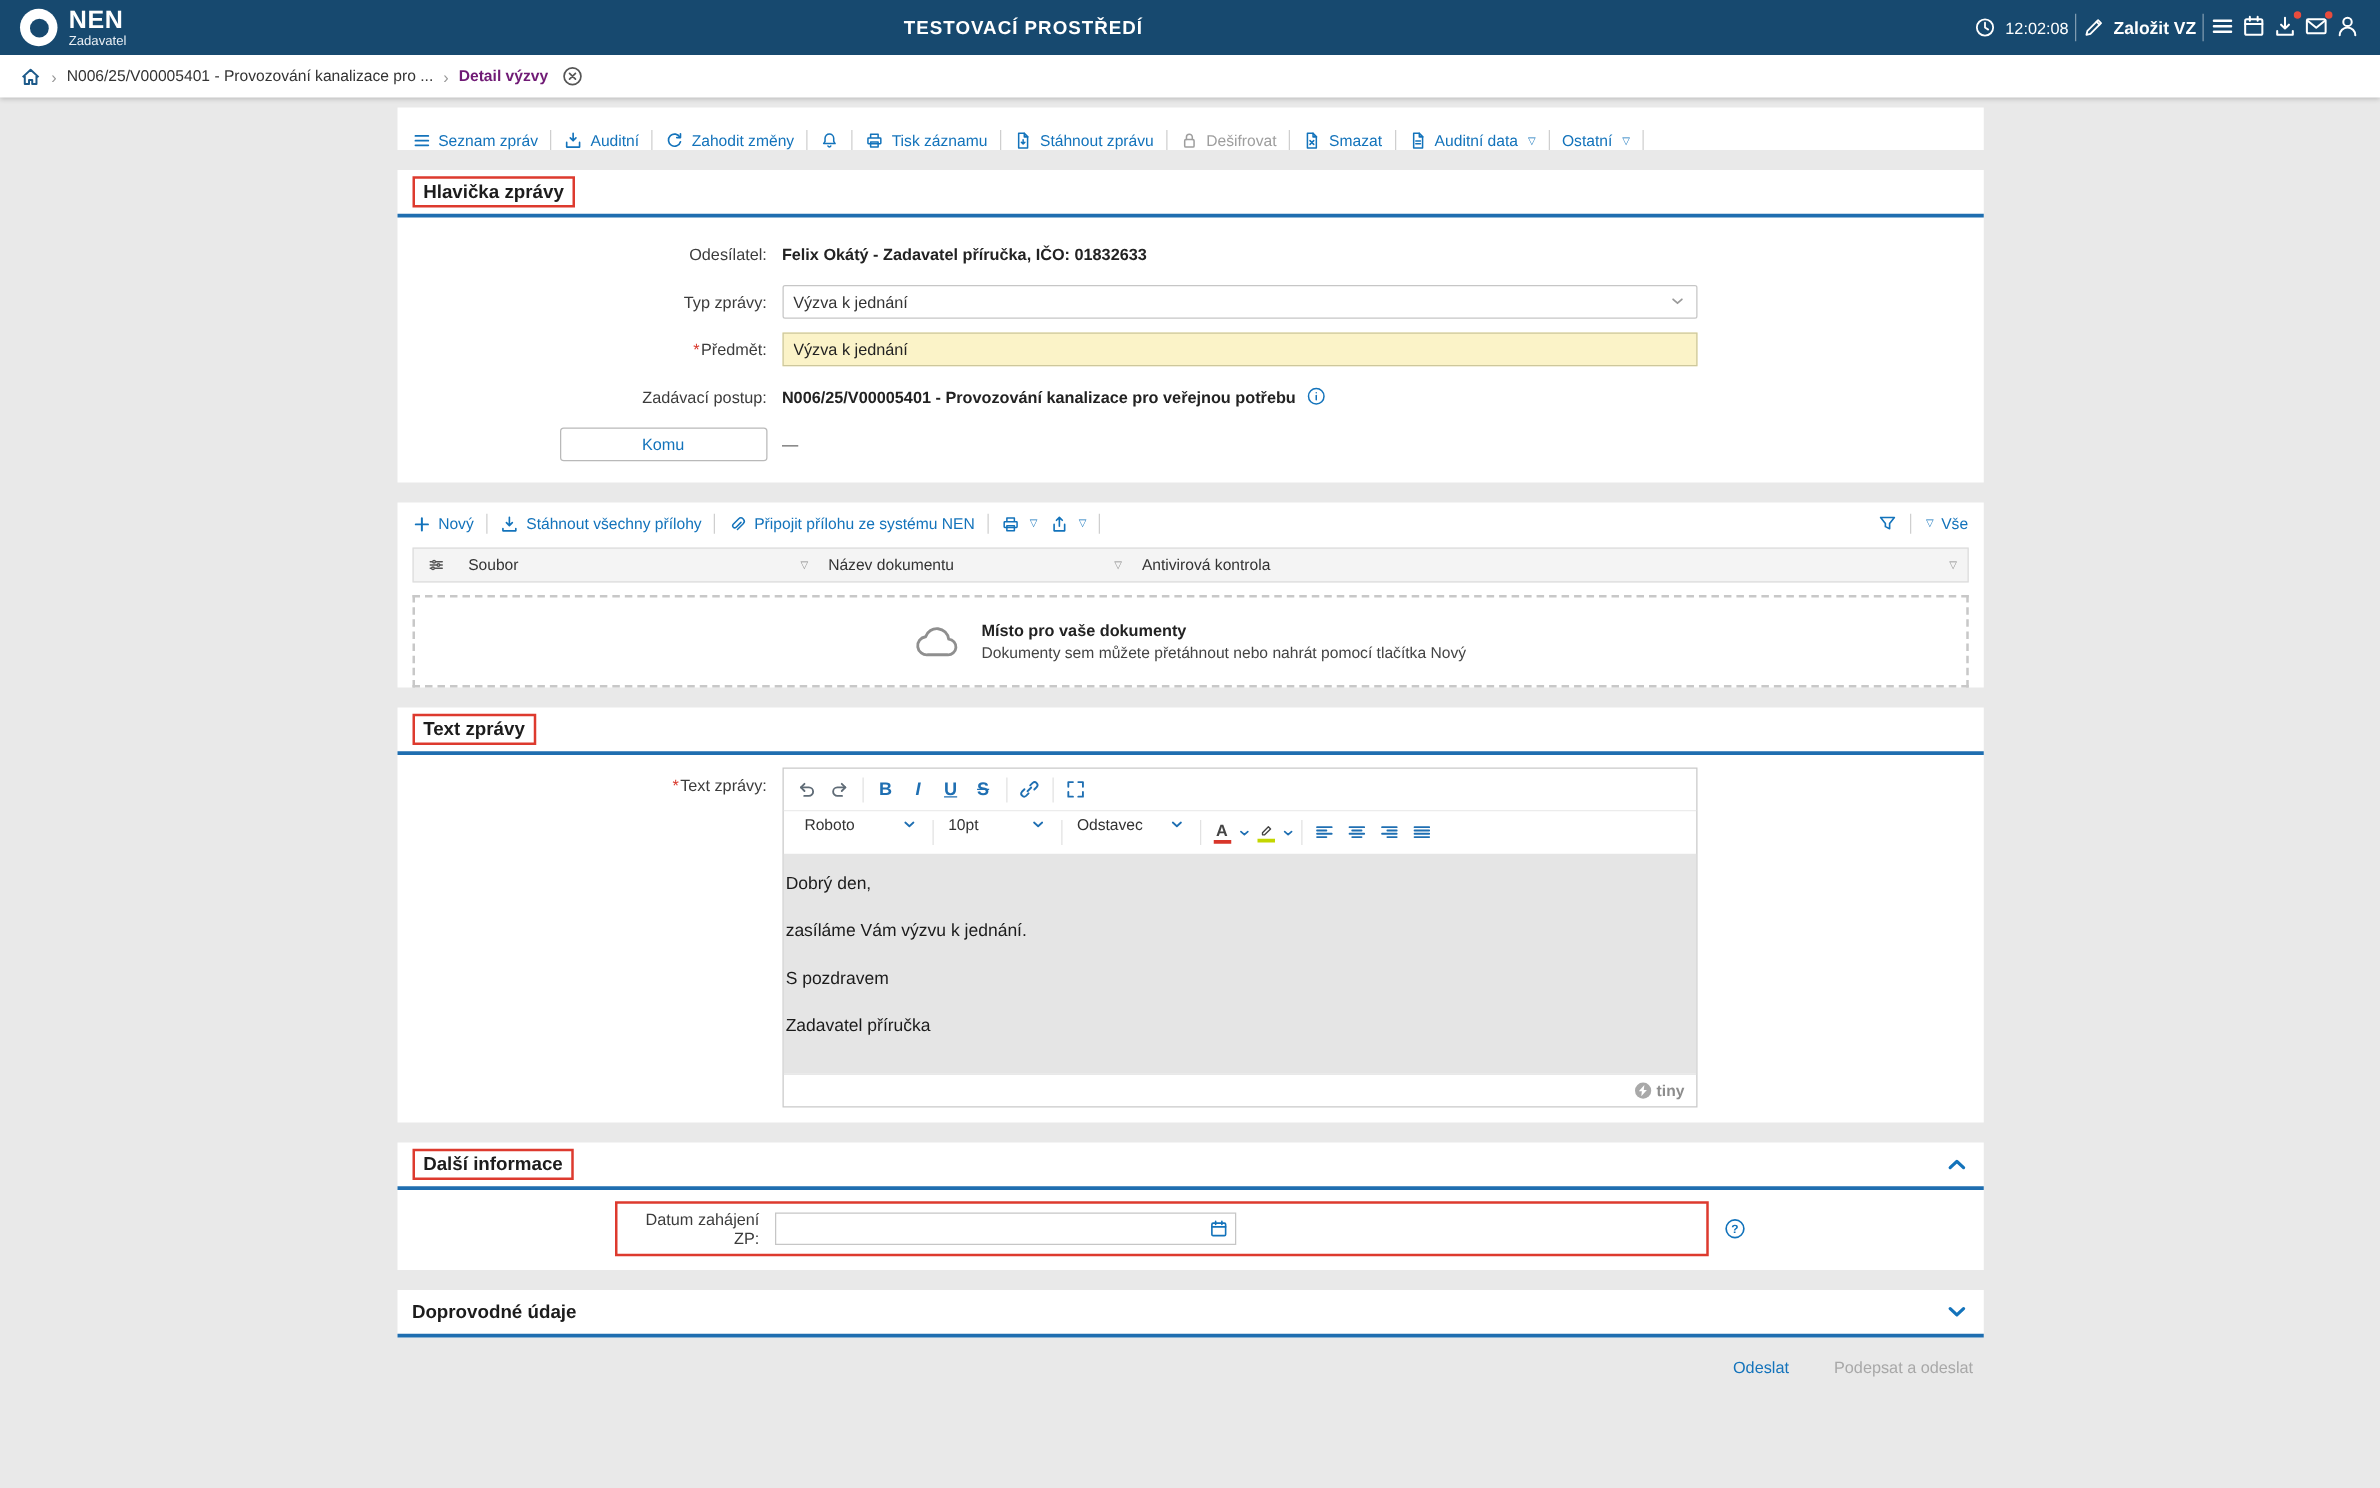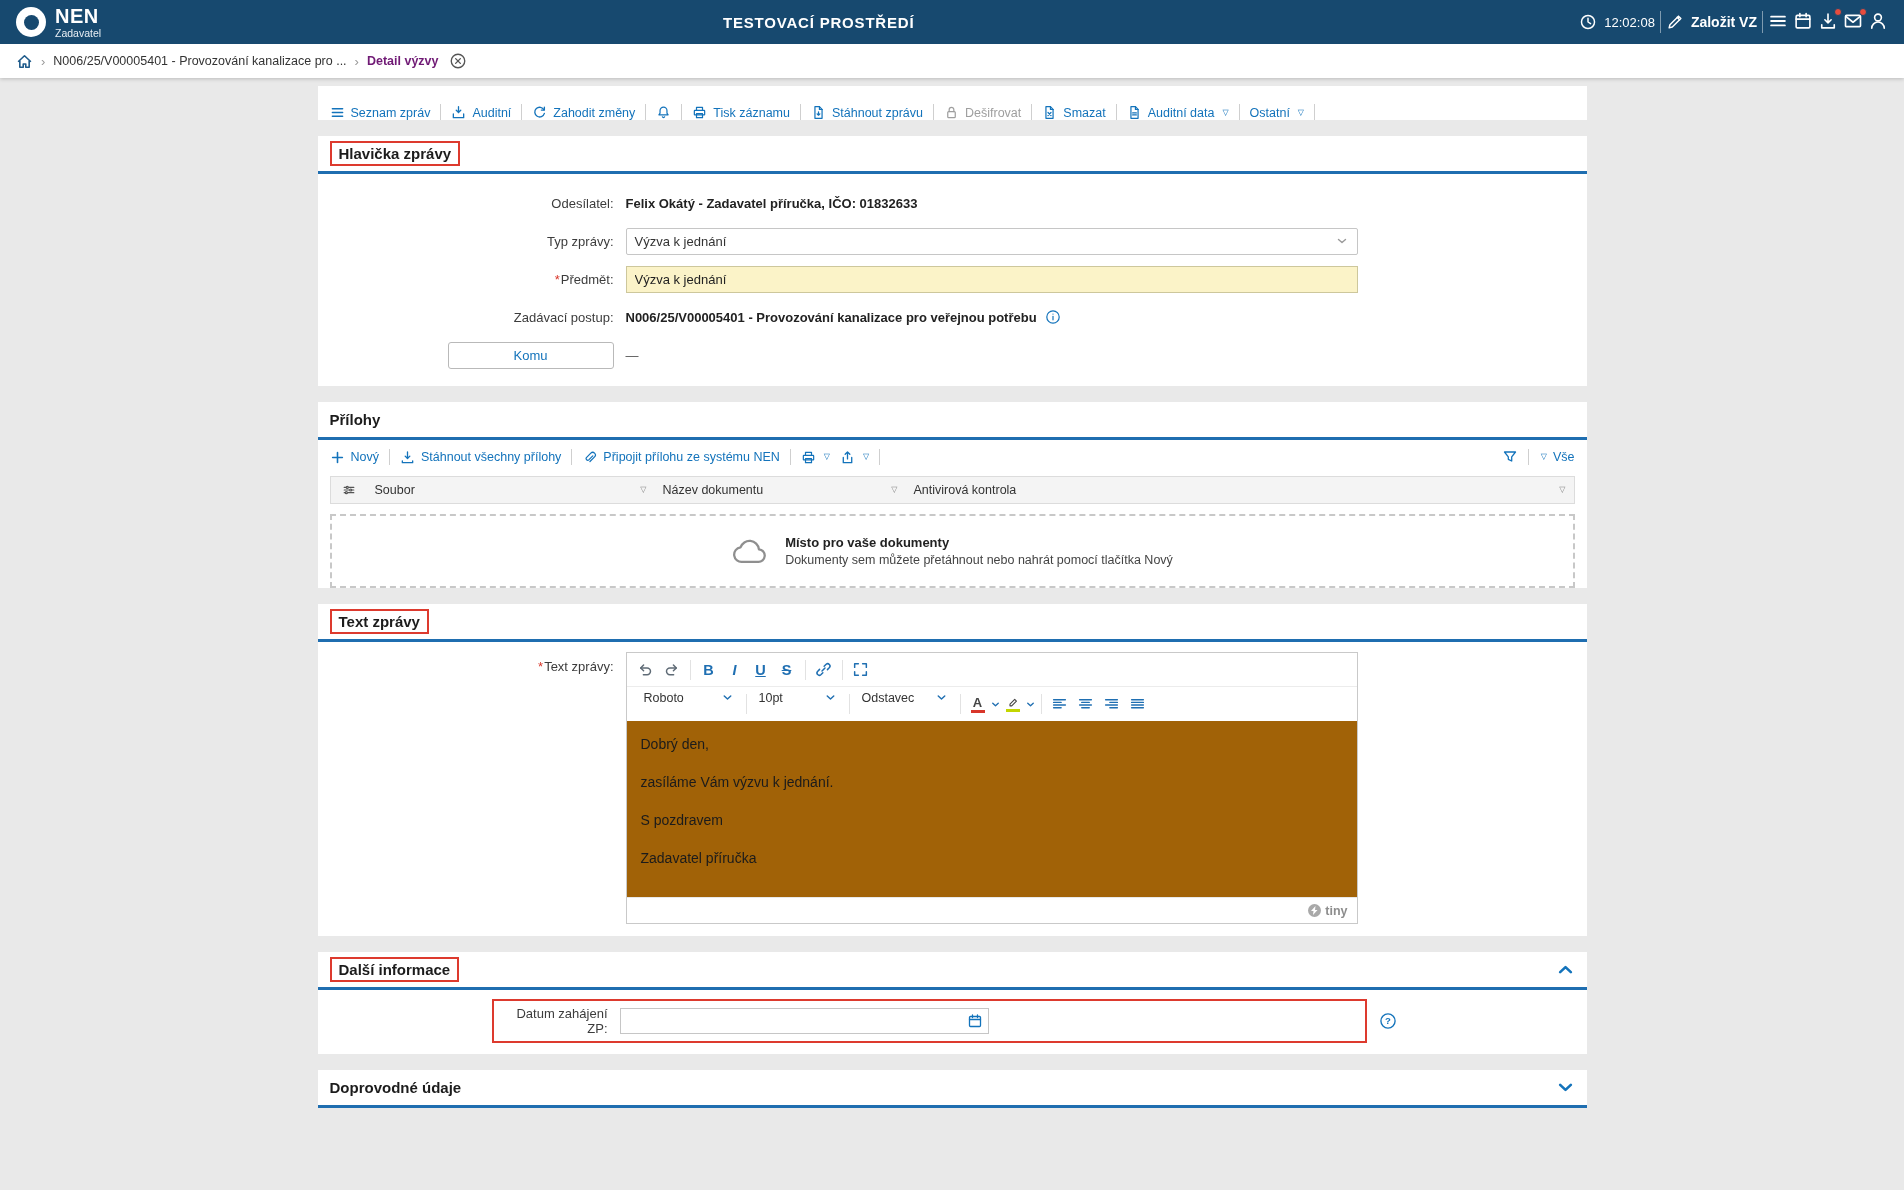--- a/index.html
+++ b/index.html
@@ -91,21 +91,21 @@
 .gray{color:#5f6b76}
 .esep{width:1px;height:20px;background:#e2e2e2;margin:0 5px;flex:none}
 .eletter{font-size:14.5px;font-weight:700}
 .ital{font-style:italic}
 .undl{text-decoration:underline}
 .strk{text-decoration:line-through}
 .ed-select{display:flex;align-items:flex-start;justify-content:space-between;height:26px;padding:0 7px;cursor:pointer;color:#333;font-size:12.5px}
 .ed-select .chev{width:13px;height:13px;color:#1f6fb2;margin-left:6px}
 .colorbtn{display:flex;flex-direction:column;align-items:center;justify-content:center;width:24px;height:26px;cursor:pointer}
 .colorbar{width:14px;height:3px;margin-top:1px}
-.ed-content{background:#a16207;min-height:176px;padding:16px 14px 6px}
+.ed-content{background:#e5e5e5;min-height:176px;padding:16px 2px 6px}
 .ed-content p{margin:0 0 23px;font-size:14px;line-height:15px;color:#1b1b1b}
 .ed-foot{height:26px;display:flex;align-items:center;justify-content:flex-end;gap:4px;padding:0 9px;border-top:1px solid #e8e8e8;color:#8d8d8d}
 .tiny-circle{width:13px;height:13px;border-radius:50%;background:#a9a9a9;display:flex;align-items:center;justify-content:center}
 .tiny-circle svg{width:7px;height:9px}
 .tiny-word{font-weight:700;font-size:12.5px}
 
 
 .di-body{display:flex;align-items:center;padding:9px 0 11px}
 .red-wrap{margin-left:174px;width:875px;display:flex;align-items:center;border:2px solid #dd3a2e;padding:5px 8px 5px 0}
 .di-label{width:126px;text-align:right;padding-right:12px;color:#3c3c3c;flex:none}
@@ -354,23 +354,20 @@
       <div class="frow komu-row">
         <div class="flabel">
           <button class="komu-btn">Komu</button>
         </div>
         <div class="fvalue dash">—</div>
       </div>
     </div>
   </div>
 
   <div class="card">
-    <div class="section-head">
-      <span class="sec-title">Přílohy</span>
-    </div>
     <div class="attach-toolbar">
       <span class="tb-item">
         <span class="ic">
             <svg viewBox="0 0 16 16" fill="none" stroke="currentColor" stroke-width="1.7" stroke-linecap="round">
               <path d="M8 2.8v10.4M2.8 8h10.4"></path>
             </svg>
           </span>
         <span>Nový</span>
       </span>
       <span class="sep"></span>
@@ -646,14 +643,18 @@
     <div class="section-head">
       <span class="sec-title">Doprovodné údaje</span>
       <span class="ic head-chev">
           <svg viewBox="0 0 16 16" fill="none" stroke="currentColor" stroke-width="2.2" stroke-linecap="round" stroke-linejoin="round">
             <path d="M3.5 5.8L8 10l4.5-4.2"></path>
           </svg>
         </span>
     </div>
   </div>
 
+  <div class="actions">
+    <span class="act primary">Odeslat</span>
+    <span class="act disabled">Podepsat a odeslat</span>
+  </div>
 
 </div>
 
 </body></html>

